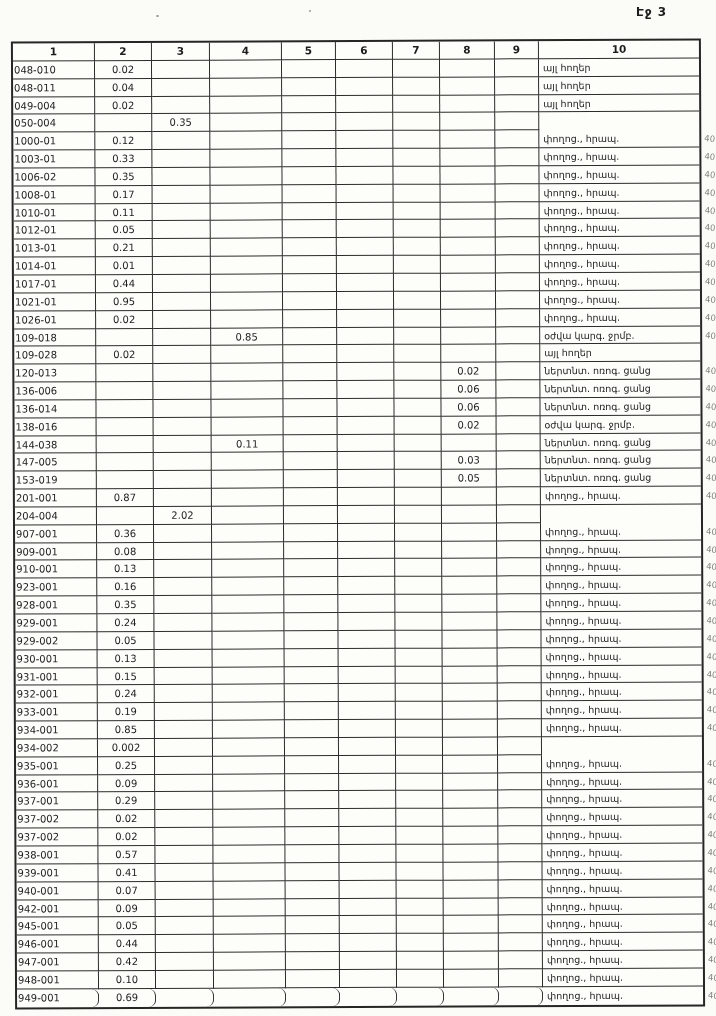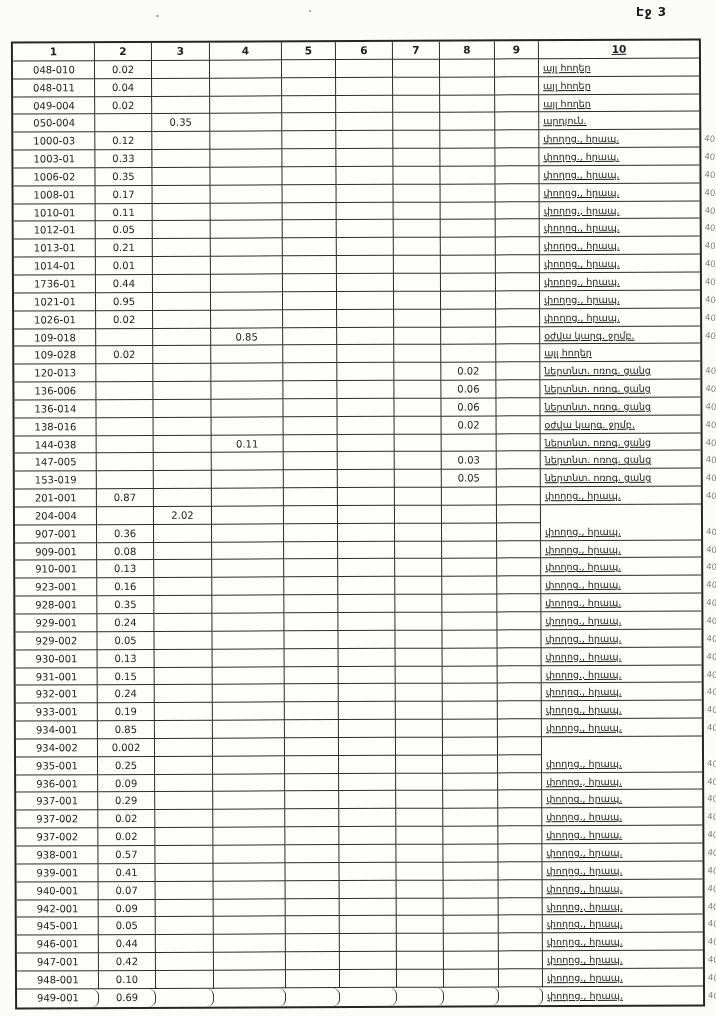--- a/index.html
+++ b/index.html
@@ -25,30 +25,30 @@
   }
   .row{display:flex;height:17.85px;position:relative;}
   .cell{
     box-sizing:border-box;
     border-right:1px solid #2c2c2a;
     border-bottom:1px solid #2c2c2a;
     font-size:10px;line-height:17px;
     overflow:hidden;white-space:nowrap;
   }
   .row:last-child .cell{border-bottom:none;border-radius:7px;}
-  .c1{width:82px;padding-left:20px;}
+  .c1{width:82px;padding-left:1px;}
   .c2{width:57px;text-align:center;}
   .c3{width:58px;text-align:center;}
   .c4{width:72px;text-align:center;}
   .c5{width:54px;}
   .c6{width:57px;}
   .c7{width:47px;}
   .c8{width:55px;text-align:center;}
   .c9{width:44px;}
-  .c10{width:160px;padding-left:4px;font-size:9.5px;border-right:none;text-decoration:underline;}
+  .c10{width:160px;padding-left:4px;font-size:9.5px;border-right:none;}
   .hc{text-align:center!important;font-weight:bold;font-size:10.5px;padding-left:0!important;}
   .note{
     position:absolute;right:-16px;top:4px;
     font-size:8.5px;color:#82827e;
     transform:rotate(5deg);
   }
 </style>
 </head>
 <body>
 
@@ -112,24 +112,23 @@
       <div class="row">
         <div class="cell c1">050-004</div>
         <div class="cell c2"></div>
         <div class="cell c3">0.35</div>
         <div class="cell c4"></div>
         <div class="cell c5"></div>
         <div class="cell c6"></div>
         <div class="cell c7"></div>
         <div class="cell c8"></div>
         <div class="cell c9"></div>
-        <div class="cell c10">արդյուն.</div>
-      </div>
-      <div class="row">
-        <div class="cell c1">1000-03</div>
+      </div>
+      <div class="row">
+        <div class="cell c1">1000-01</div>
         <div class="cell c2">0.12</div>
         <div class="cell c3"></div>
         <div class="cell c4"></div>
         <div class="cell c5"></div>
         <div class="cell c6"></div>
         <div class="cell c7"></div>
         <div class="cell c8"></div>
         <div class="cell c9"></div>
         <div class="cell c10">փողոց., հրապ.</div>
         <div class="note">40</div>
@@ -219,21 +218,21 @@
         <div class="cell c4"></div>
         <div class="cell c5"></div>
         <div class="cell c6"></div>
         <div class="cell c7"></div>
         <div class="cell c8"></div>
         <div class="cell c9"></div>
         <div class="cell c10">փողոց., հրապ.</div>
         <div class="note">40</div>
       </div>
       <div class="row">
-        <div class="cell c1">1736-01</div>
+        <div class="cell c1">1017-01</div>
         <div class="cell c2">0.44</div>
         <div class="cell c3"></div>
         <div class="cell c4"></div>
         <div class="cell c5"></div>
         <div class="cell c6"></div>
         <div class="cell c7"></div>
         <div class="cell c8"></div>
         <div class="cell c9"></div>
         <div class="cell c10">փողոց., հրապ.</div>
         <div class="note">40</div>

